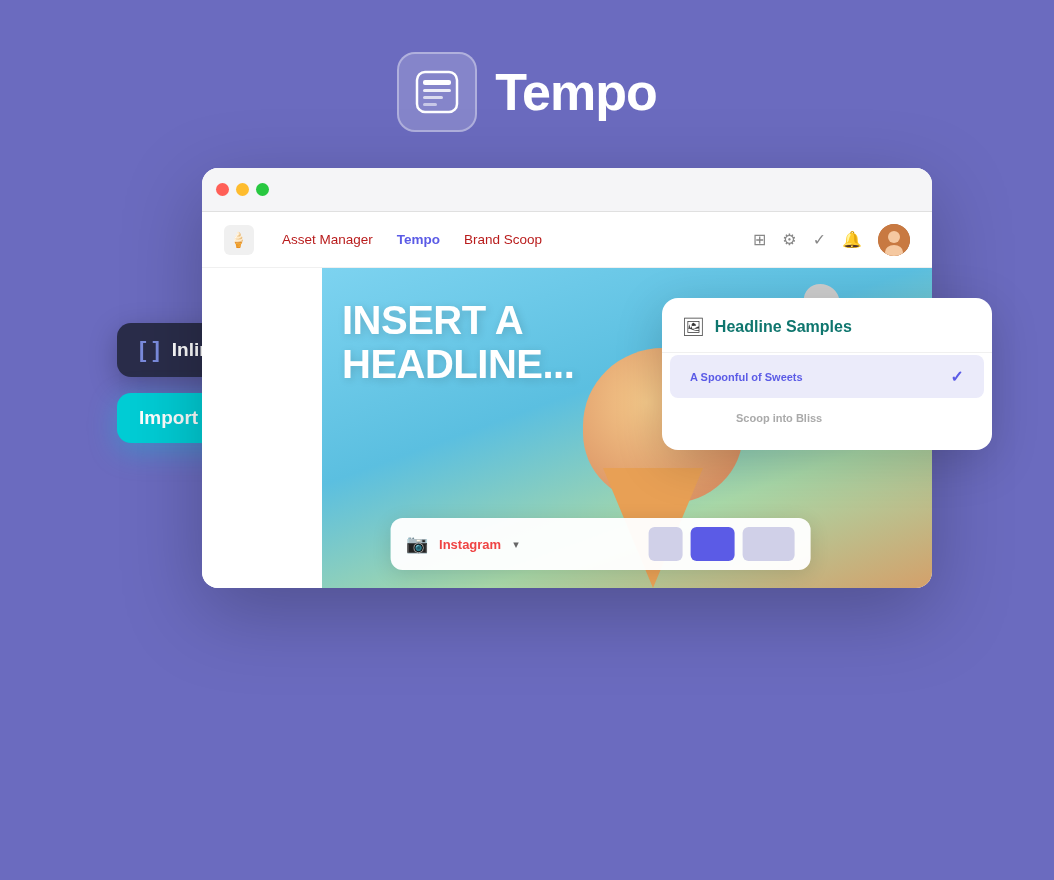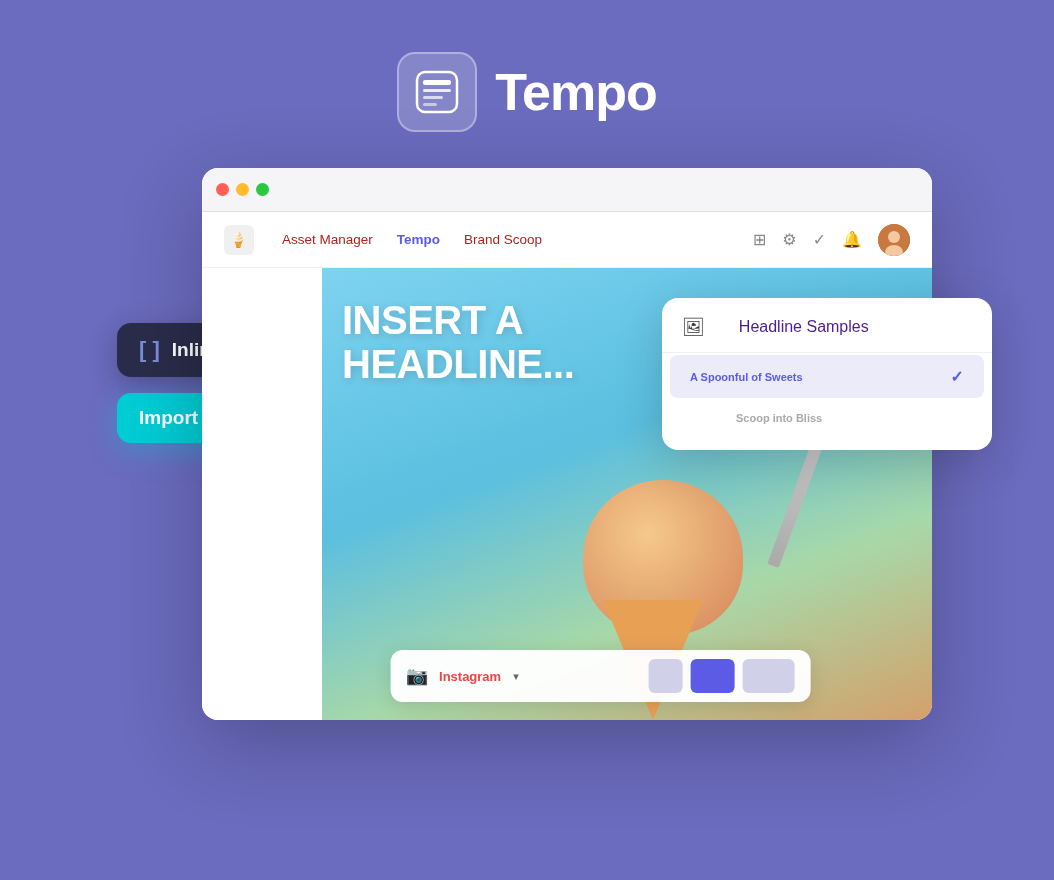--- a/index.html
+++ b/index.html
@@ -100,21 +100,21 @@
       border-radius: 50%;
       background: linear-gradient(135deg, #c87941 0%, #9e5c2e 100%);
       overflow: hidden;
       display: flex; align-items: center; justify-content: center;
       font-size: 16px;
     }
 
     
     .browser-content {
       position: relative;
-      height: 452px;
+      height: 320px;
       overflow: hidden;
     }
 
     
     .ice-cream-bg {
       position: absolute;
       top: 0; left: 120px; right: 0; bottom: 0;
       background: linear-gradient(160deg, #7dd3f0 0%, #5bbfe0 40%, #a8d8a8 70%, #d4a06a 100%);
       border-radius: 0;
     }
@@ -265,23 +265,22 @@
     .panel-header {
       display: flex;
       align-items: center;
       gap: 10px;
       padding: 0 20px 14px;
       border-bottom: 1px solid #f0f0f0;
     }
     .panel-icon { font-size: 18px; color: #333; }
     .panel-title {
       font-size: 16px;
-      font-weight: 400;
-      color: #4c1d95;
-      margin-left: 24px;
+      font-weight: 700;
+      color: #0f766e;
     }
     .panel-item {
       padding: 12px 20px;
       display: flex;
       align-items: center;
       justify-content: space-between;
       cursor: pointer;
       border-radius: 8px;
       margin: 2px 8px;
     }

